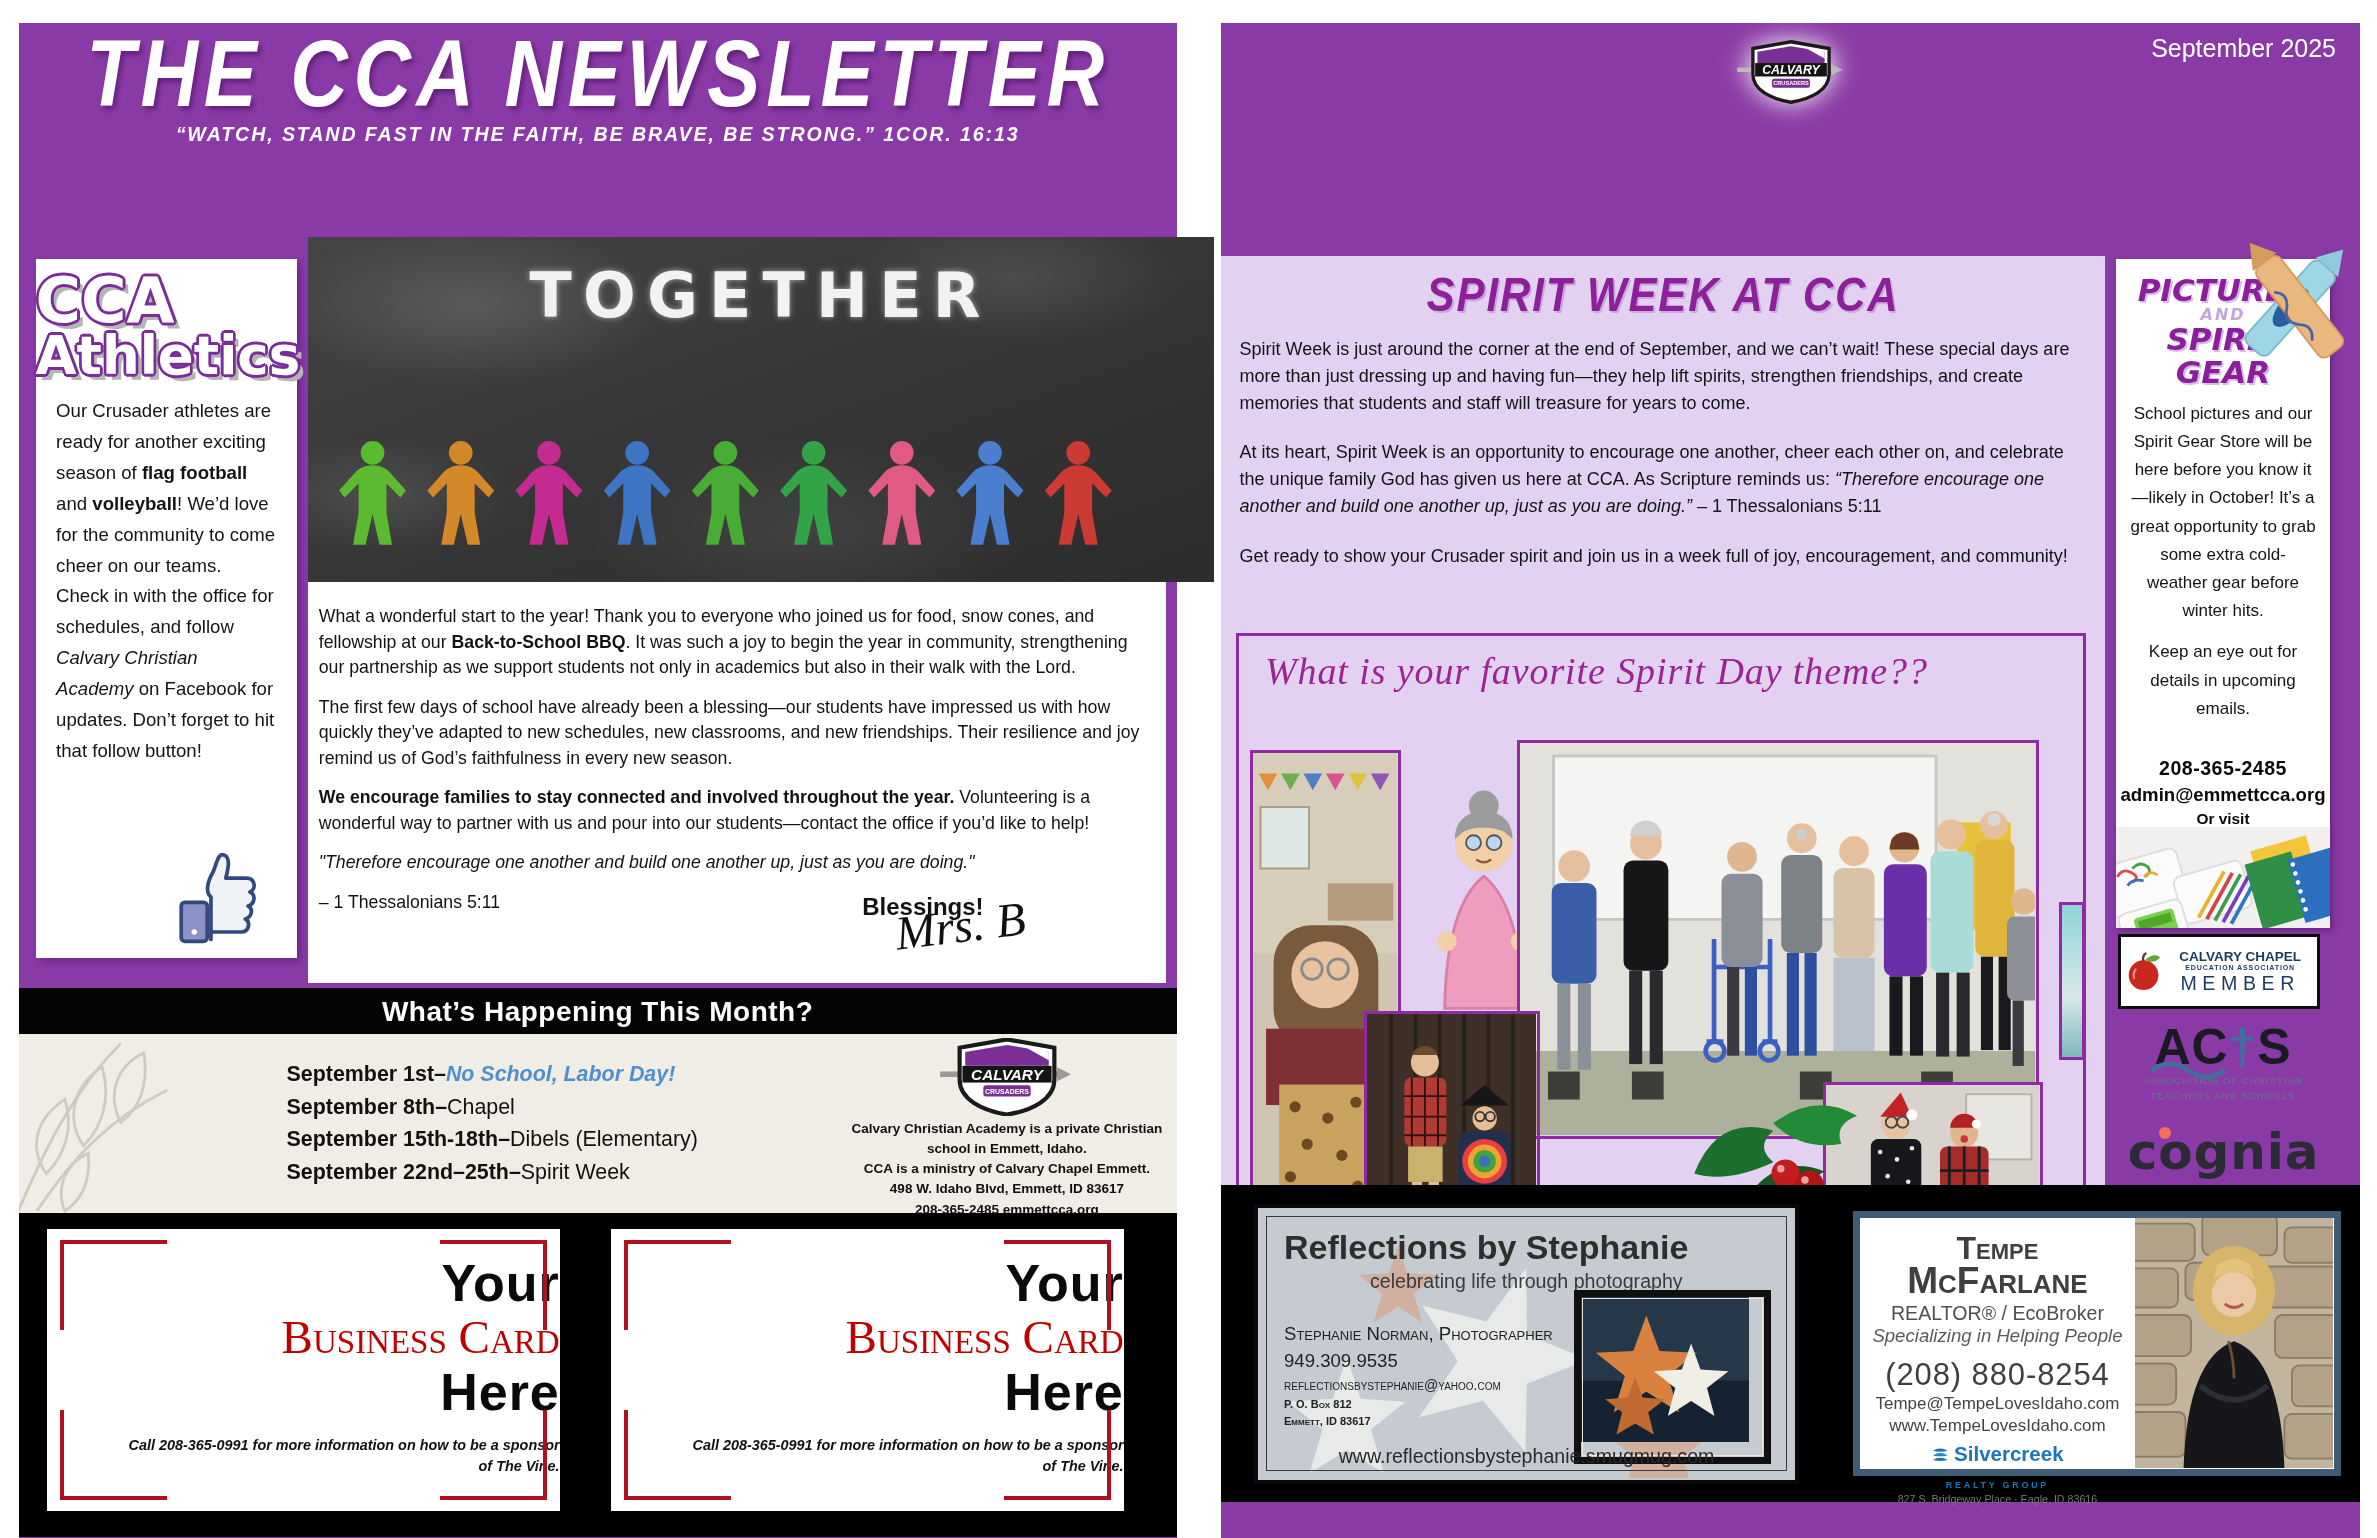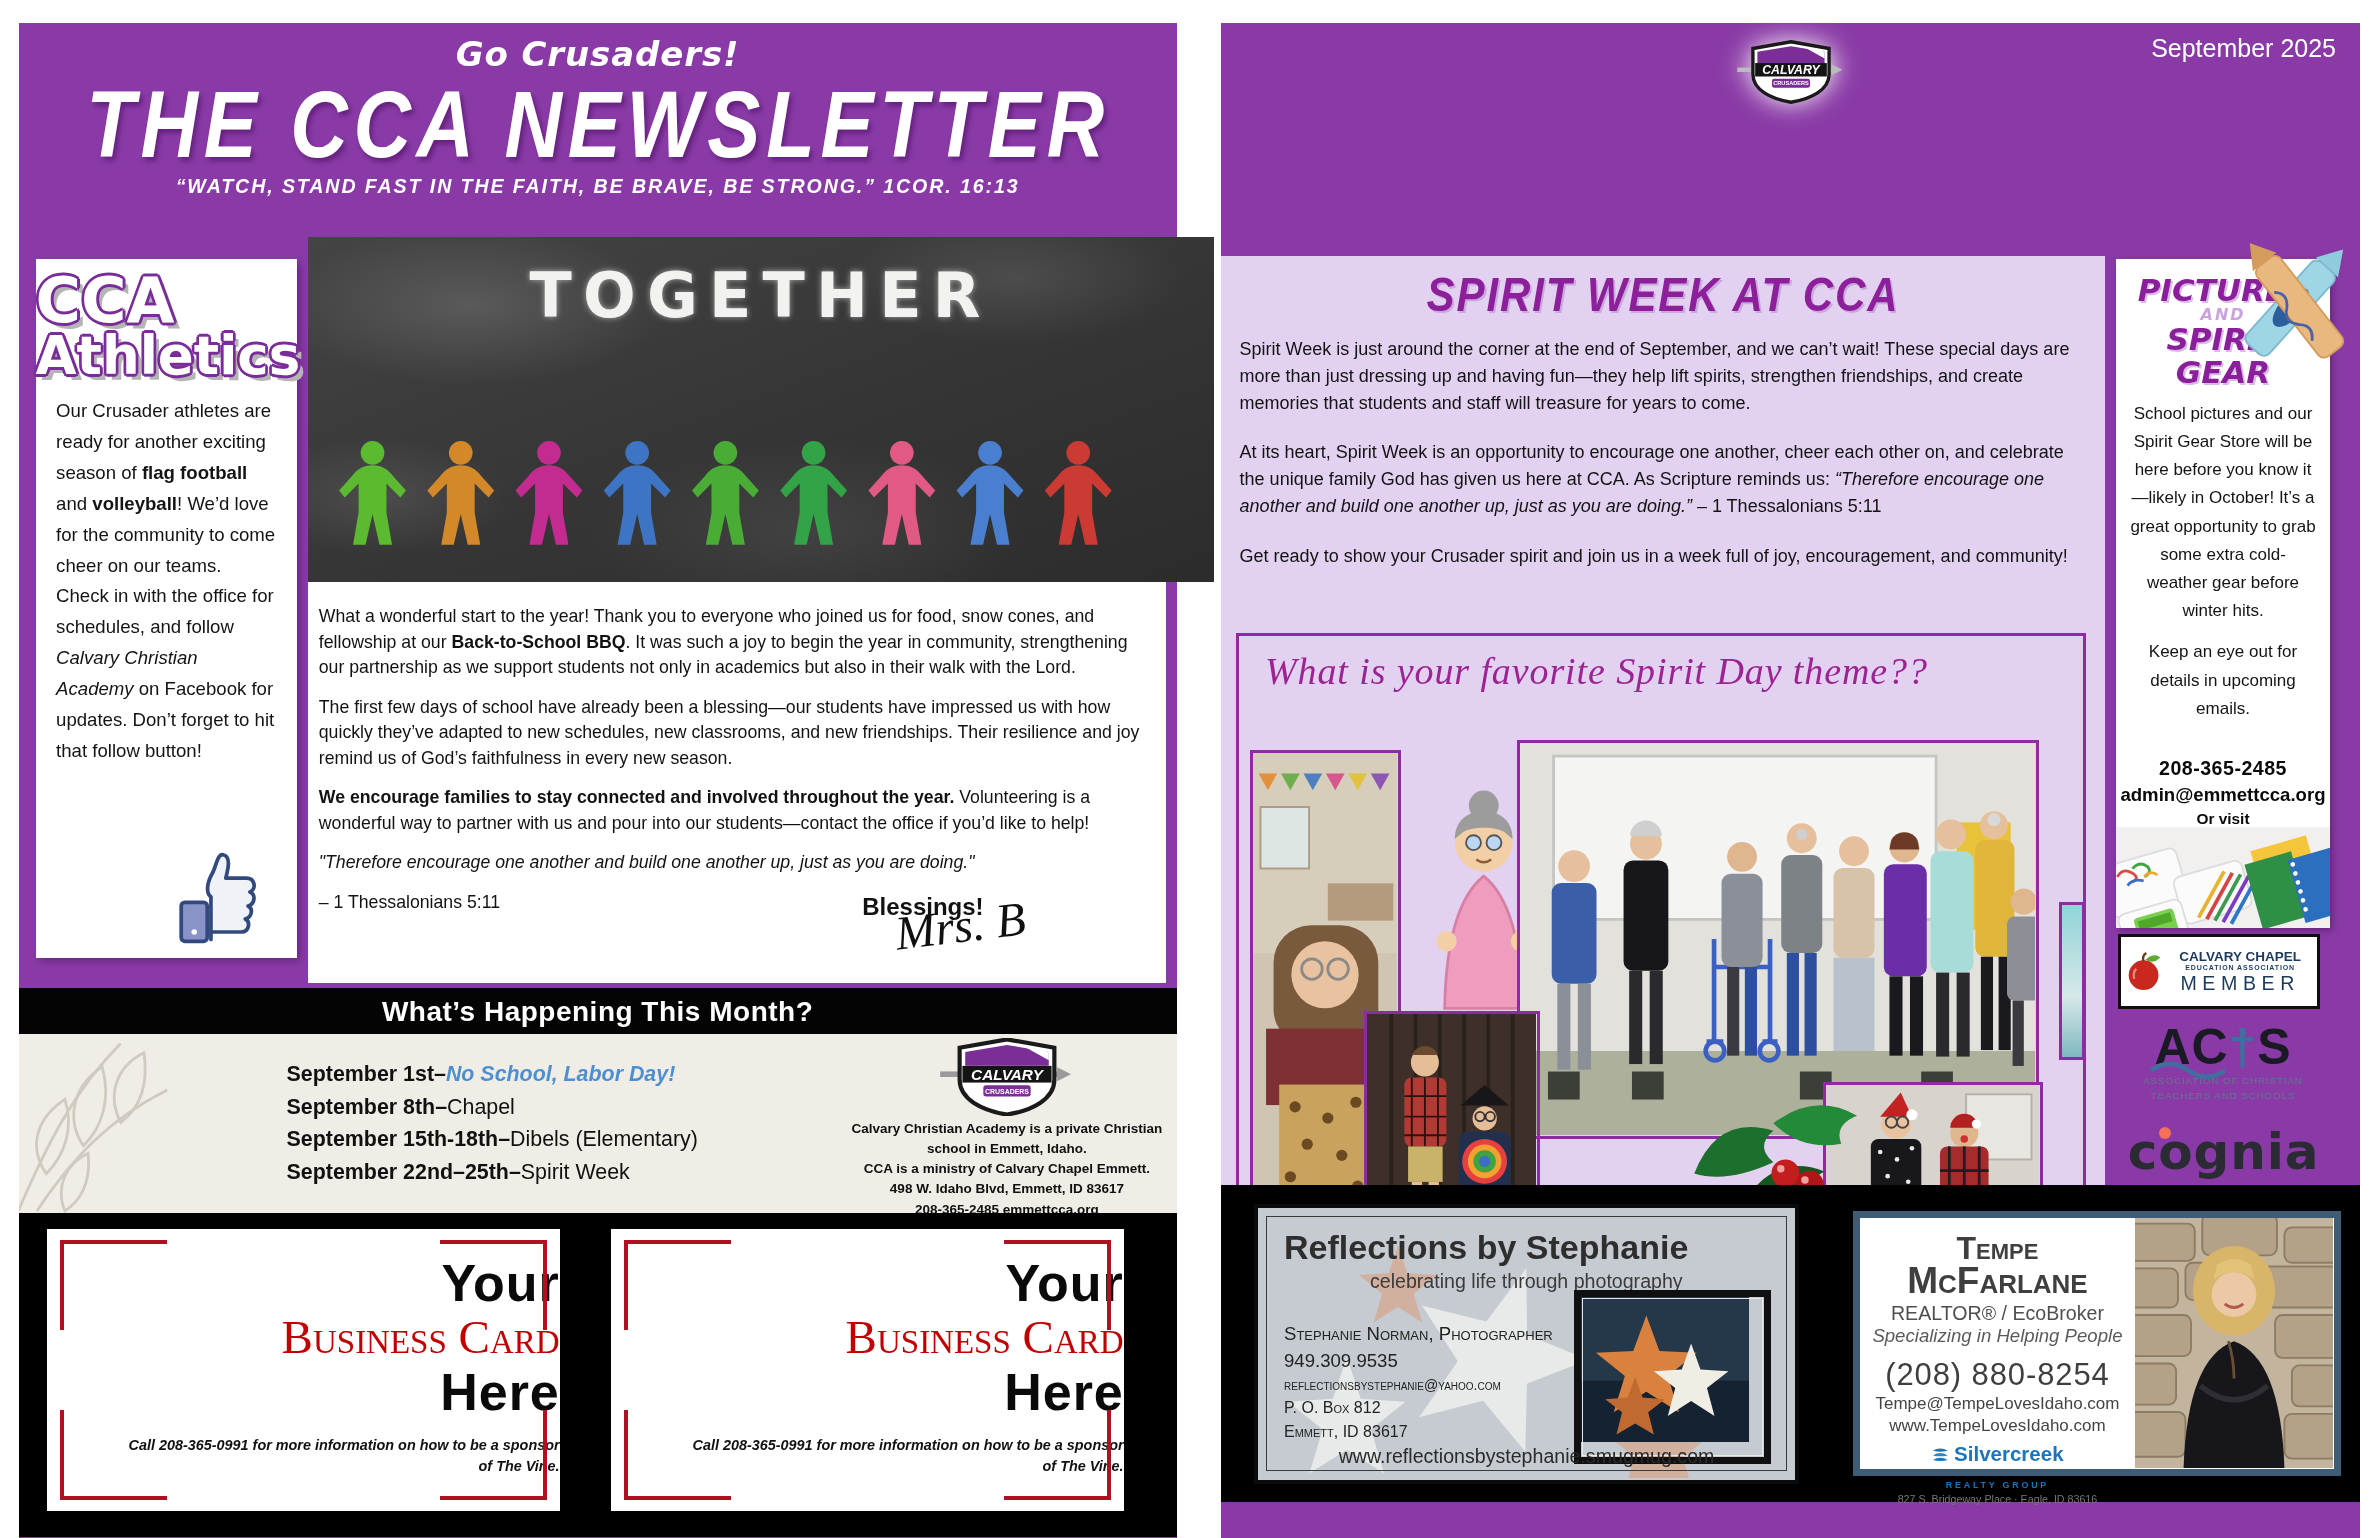--- a/index.html
+++ b/index.html
@@ -122,21 +122,21 @@
               font-family:"DejaVu Sans",sans-serif;}
   .cogniaDot{position:absolute;left:52px;top:3.7px;width:12px;height:12px;border-radius:50%;background:#F4705B;}
 
   .prFooter{position:absolute;left:0;top:1162px;width:100%;height:317px;background:#000;}
   .reflectCard{position:absolute;left:33px;top:18.6px;width:545px;height:280px;background:#C6CBD1;border:4.7px solid #0A0A0A;
     box-sizing:border-box;overflow:hidden;}
   .reflectInner{position:absolute;inset:8.4px;border:1.9px solid #3A3A3A;}
   .rcTitle{position:absolute;left:26px;top:20.5px;font-size:34px;font-weight:bold;color:#2E2E2E;}
   .rcSub{position:absolute;left:112px;top:62px;font-size:19.6px;color:#3A3A3A;}
   .rcInfo{position:absolute;left:26px;top:112px;font-variant:small-caps;color:#222;line-height:1.5;}
-  .rcName{font-size:18.6px;} .rcPhone{font-size:18.6px;} .rcEmail{font-size:14px;} .rcLine{font-size:16px;}
+  .rcName{font-size:18.6px;} .rcPhone{font-size:18.6px;} .rcEmail{font-size:14px;} .rcLine{font-size:11px;font-weight:bold;}
   .rcPhoto{position:absolute;right:24px;top:82px;width:183px;height:160px;border:7.5px solid #101010;outline:1.9px solid #E8E8E8;outline-offset:-9.3px;}
   .rcSite{position:absolute;left:0;bottom:11.2px;width:100%;text-align:center;font-size:19.6px;color:#2A2A2A;}
 
   .tempeCard{position:absolute;left:632px;top:26px;width:488px;height:265px;background:#fff;border:7.5px solid #3F5C77;
              box-sizing:border-box;display:flex;}
   .tcLeft{width:58%;text-align:center;padding-top:15px;color:#4A4A4A;}
   .tcName{font-variant:small-caps;font-weight:bold;line-height:.95;color:#3F3F3F;}
   .tcName .n1{font-size:32px;display:block;} .tcName .n2{font-size:37px;display:block;}
   .tcRole{font-size:19.6px;margin-top:3.7px;color:#4F4F4F;}
   .tcTag{font-size:18.6px;font-style:italic;color:#5A5A5A;}
@@ -148,21 +148,20 @@
   .tcPhoto{width:42%;overflow:hidden;}
 </style>
 </head>
 <body>
 
 <div class="canvas">
 
   <section class="page" id="pageL">
 
     <header class="plHeader">
-      <div class="tagline">Go Crusaders!</div>
       <div class="newsTitle">The CCA Newsletter</div>
       <div class="subTitle">“Watch, stand fast in the faith, be brave, be strong.” 1Cor. 16:13</div>
     </header>
 
     <aside class="athBox">
       <div class="athTitle">
         <span class="l1">CCA</span>
         <span class="l2">Athletics</span>
       </div>
       <div class="athBody"><span>Our Crusader athletes are ready for another exciting season of </span><span style="font-weight: bold;">flag football</span><span> and </span><span style="font-weight: bold;">volleyball</span><span>! We’d love for the community to come cheer on our teams. Check in with the office for schedules, and follow </span><span style="font-style: italic;">Calvary Christian Academy</span><span> on Facebook for updates. Don’t forget to hit that follow button!</span></div>

